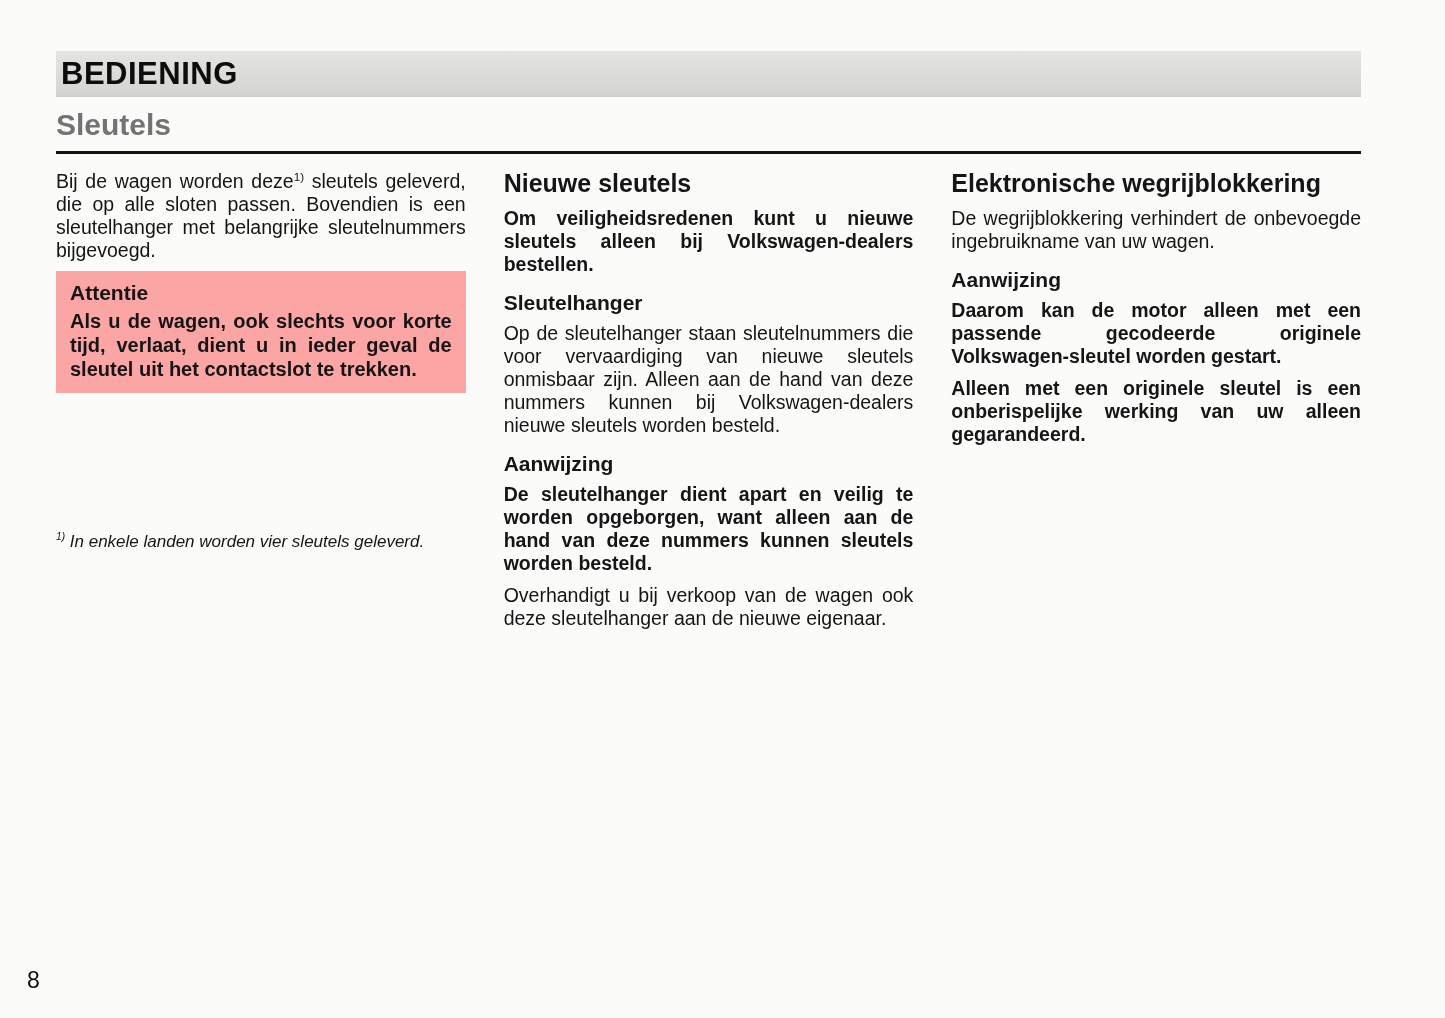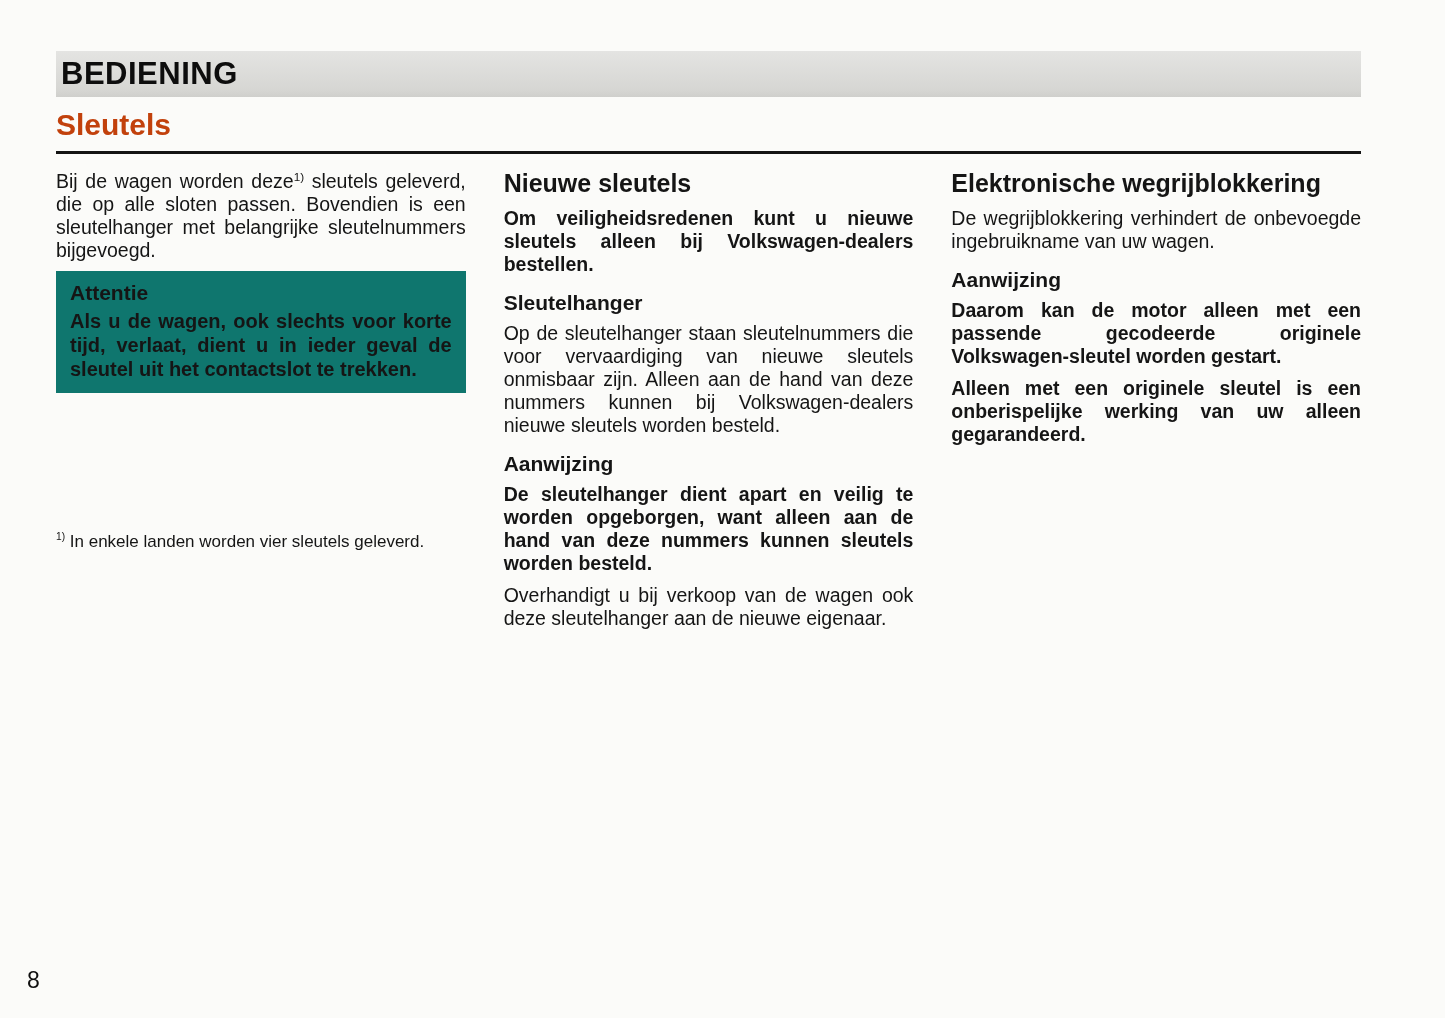--- a/index.html
+++ b/index.html
@@ -36,21 +36,21 @@
   .content {
     position: absolute;
     left: 56px;
     top: 108px;
     width: 1305px;
   }
   .section-title {
     margin: 0 0 9px 0;
     font-size: 30px;
     font-weight: bold;
-    color: #c2410c;
+    color: #737373;
   }
   .rule {
     height: 3px;
     background: #141414;
     margin-bottom: 16px;
   }
 
   .cols {
     display: flex;
     gap: 38px;
@@ -72,21 +72,21 @@
     font-weight: bold;
     line-height: 1.1;
   }
   .sub-heading {
     margin: 15px 0 7px 0;
     font-size: 21px;
     font-weight: bold;
   }
 
   .attention-box {
-    background: #0f766e;
+    background: #fca5a5;
     padding: 10px 14px 12px 14px;
     margin-top: 8px;
   }
   .attention-title {
     margin: 0 0 4px 0 !important;
     font-size: 21px;
     font-weight: bold;
   }
   .attention-body {
     margin: 0 !important;
@@ -96,20 +96,21 @@
     text-align: justify;
   }
 
   .footnote {
     margin-top: 138px !important;
     font-size: 17px;
     line-height: 1.3;
     padding-left: 24px;
     text-indent: -24px;
     text-align: left;
+    font-style: italic;
   }
   sup {
     font-size: 0.6em;
     vertical-align: super;
     line-height: 0;
   }
 
   .page-number {
     position: absolute;
     left: 27px;

